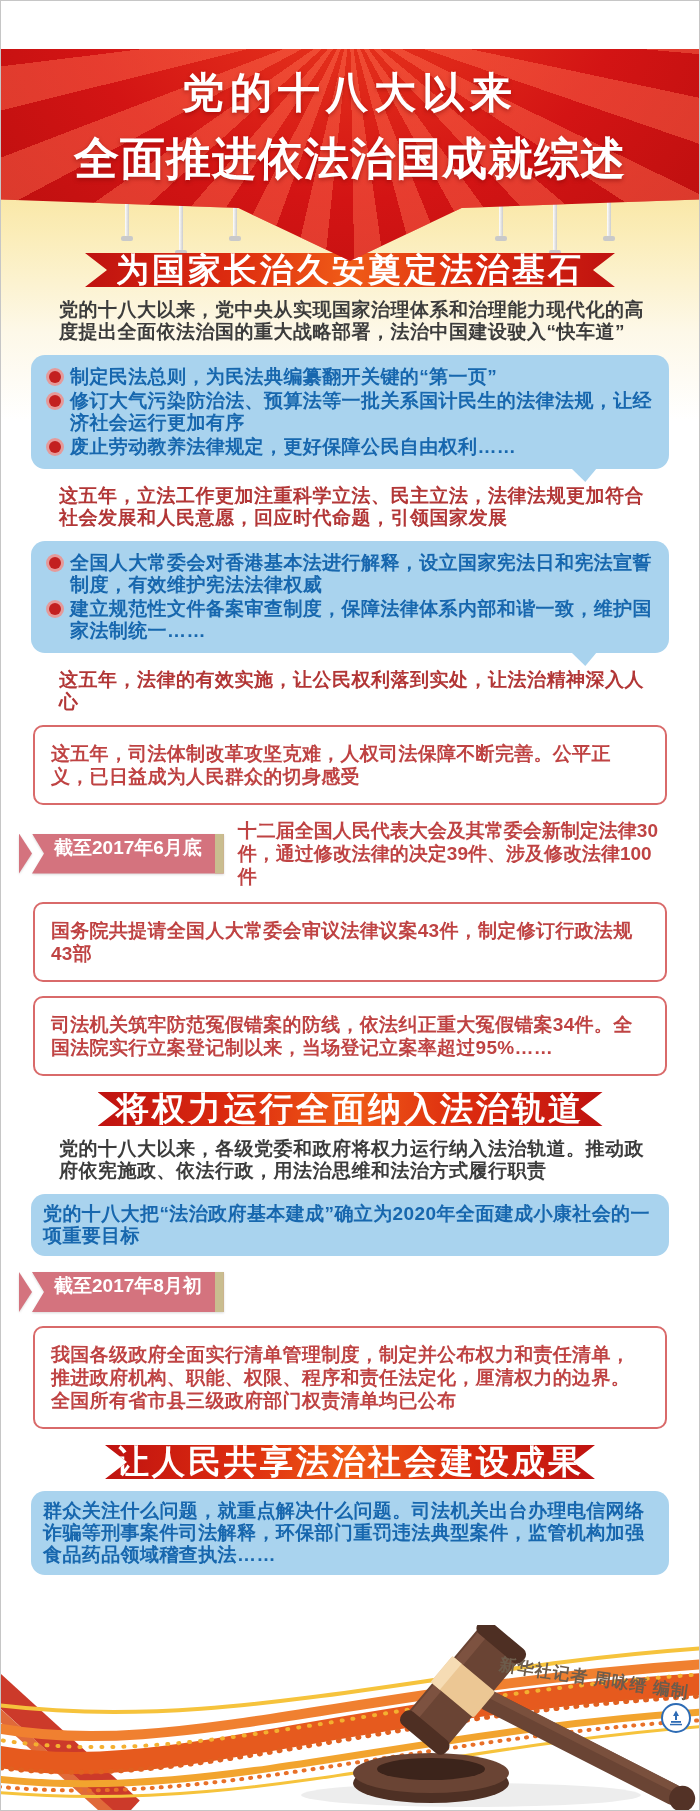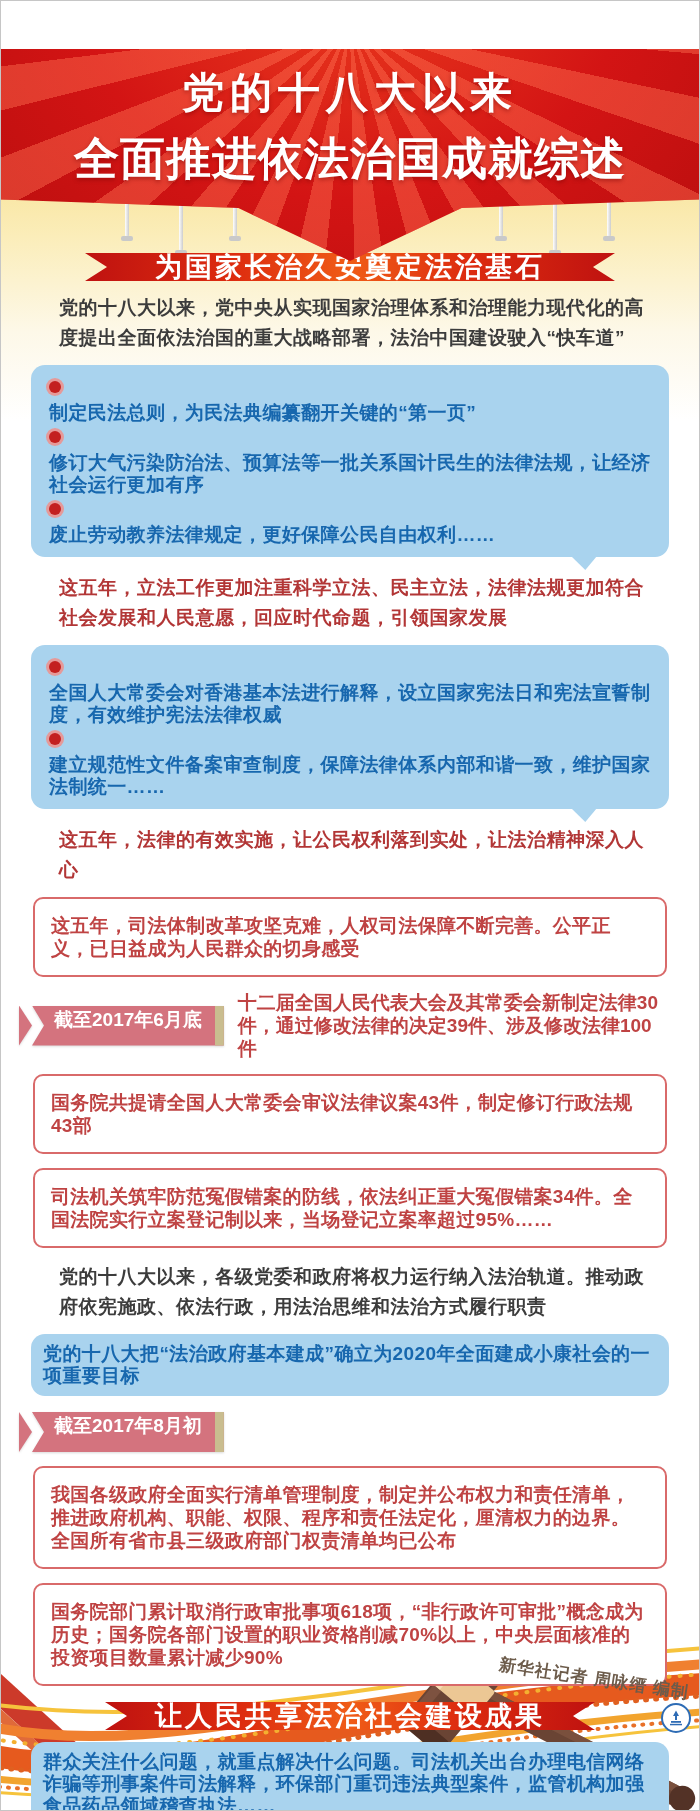--- a/index.html
+++ b/index.html
@@ -30,37 +30,37 @@
     background:linear-gradient(90deg,#ffffff,#cccccc);border-radius:2px;}
   .flag .pole::after{content:"";position:absolute;bottom:-4px;left:-4px;width:12px;height:5px;
     background:#c9c9c9;border-radius:2px;}
   .flag .cloth{position:absolute;top:0;width:36px;height:27px;
     clip-path:polygon(0 0,100% 0,100% 100%,50% 72%,0 100%);}
   .flag.left .pole{right:0;}  .flag.left .cloth{right:3px;}
   .flag.right .pole{left:0;}  .flag.right .cloth{left:3px;}
   
   .content{position:relative;z-index:2;padding-top:236px;}
   .ribbon{
-    position:relative;height:28px;margin:16px auto 12px;display:flex;align-items:center;justify-content:center;
-    color:#fff;font-size:27px;font-weight:bold;letter-spacing:3px;
+    position:relative;height:34px;margin:16px auto 12px;display:flex;align-items:center;justify-content:center;
+    color:#fff;font-size:33px;font-weight:bold;letter-spacing:3px;
     background:linear-gradient(92deg,#bf1210 0%,#dd2c0f 28%,#f05c17 50%,#dd2c0f 72%,#bf1210 100%);
     clip-path:polygon(0 0,100% 0,calc(100% - 22px) 50%,100% 100%,0 100%,22px 50%);
   }
   .ribbon.r1{width:530px;} .ribbon.r2{width:505px;} .ribbon.r3{width:490px;}
-  .para{margin:10px 44px 12px 58px;font-size:19px;line-height:30px;letter-spacing:.5px;
+  .para{margin:10px 44px 12px 58px;font-size:19px;line-height:22px;letter-spacing:.5px;
     color:#3c3c3c;font-weight:bold;}
   .para.red{color:#b23636;}
   .bubble{
     position:relative;margin:0 30px 16px;background:#a9d3ee;border-radius:14px;
     padding:9px 16px 9px 18px;color:#1767ae;font-weight:bold;font-size:19px;line-height:22px;letter-spacing:.4px;
   }
   .bubble.pad{padding-left:12px;}
   .bubble .tail{position:absolute;right:72px;bottom:-13px;width:26px;height:14px;background:#a9d3ee;
     clip-path:polygon(0 0,100% 0,55% 100%);}
-  .bullet{display:flex;gap:9px;margin:2px 0;flex-direction:column;}
+  .bullet{display:flex;gap:9px;margin:2px 0;}
   .bullet .dot{flex:0 0 12px;width:12px;height:12px;border-radius:50%;background:#c32020;
     box-shadow:0 0 0 3px #e59a9a;margin-top:5px;}
   .redbox{
     margin:0 32px 14px;border:2px solid #d96a6a;border-radius:10px;background:#fff;
     padding:15px 16px;color:#bf4343;font-size:19px;line-height:23px;font-weight:bold;letter-spacing:.3px;
   }
   .redbox b,.stat-text b{font-weight:900;}
   .tagrow{display:flex;align-items:center;gap:14px;margin:4px 40px 14px 18px;}
   .tag{flex:0 0 auto;display:flex;align-items:stretch;height:40px;filter:drop-shadow(0 1px 1px rgba(0,0,0,.15));}
   .tag-tri{width:13px;background:#d4737e;clip-path:polygon(0 0,100% 50%,0 100%);}
@@ -158,35 +158,35 @@
         <span class="tag-tri"></span>
         <span class="tag-body">截至2017年6月底</span>
       </div>
       <div class="stat-text">十二届全国人民代表大会及其常委会新制定法律<b>30</b>件，通过修改法律的决定<b>39</b>件、涉及修改法律<b>100</b>件</div>
     </div>
 
     <div class="redbox">国务院共提请全国人大常委会审议法律议案<b>43</b>件，制定修订行政法规<b>43</b>部</div>
 
     <div class="redbox">司法机关筑牢防范冤假错案的防线，依法纠正重大冤假错案<b>34</b>件。全国法院实行立案登记制以来，当场登记立案率超过<b>95%</b>……</div>
 
+    <div class="ribbon r2">将权力运行全面纳入法治轨道</div>
 
     <p class="para">党的十八大以来，各级党委和政府将权力运行纳入法治轨道。推动政府依宪施政、依法行政，用法治思维和法治方式履行职责</p>
 
     <div class="bubble pad">党的十八大把“法治政府基本建成”确立为2020年全面建成小康社会的一项重要目标</div>
 
     <div class="tagrow">
       <div class="tag">
         <span class="tag-tri"></span>
         <span class="tag-body">截至2017年8月初</span>
       </div>
     </div>
 
     <div class="redbox"><span>我国各级政府全面实行清单管理制度，制定并公布权力和责任清单，推进政府机构、职能、权限、程序和责任法定化，厘清权力的边界。</span><strong>全国所有省市县三级政府部门权责清单均已公布</strong></div>
 
-    <div class="redbox">国务院部门累计取消行政审批事项<b>618</b>项，“非行政许可审批”概念成为历史；国务院各部门设置的职业资格削减<b>70%</b>以上，中央层面核准的投资项目数量累计减少<b>90%</b></div>
 
 
     <div class="ribbon r3">让人民共享法治社会建设成果</div>
 
 
     <div class="bubble pad">
       <span>群众关注什么问题，就重点解决什么问题。司法机关出台办理电信网络诈骗等刑事案件司法解释，环保部门重罚违法典型案件，监管机构加强食品药品领域稽查执法……</span>
       
     </div>
 

